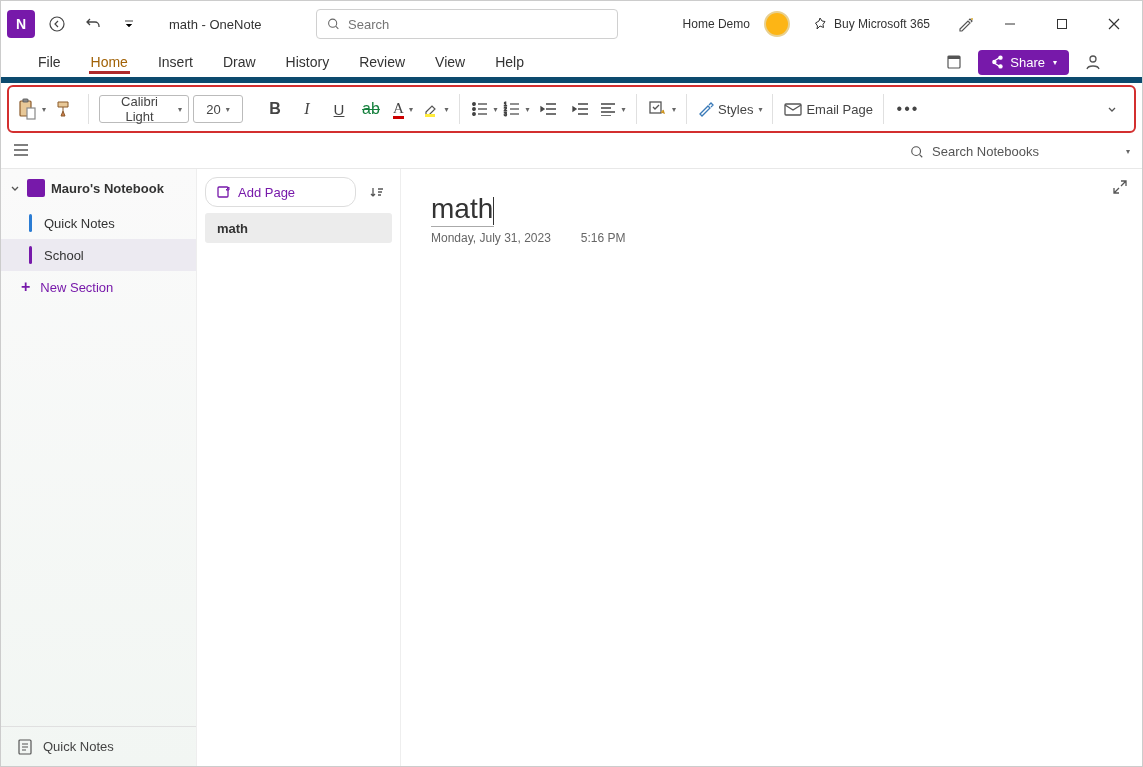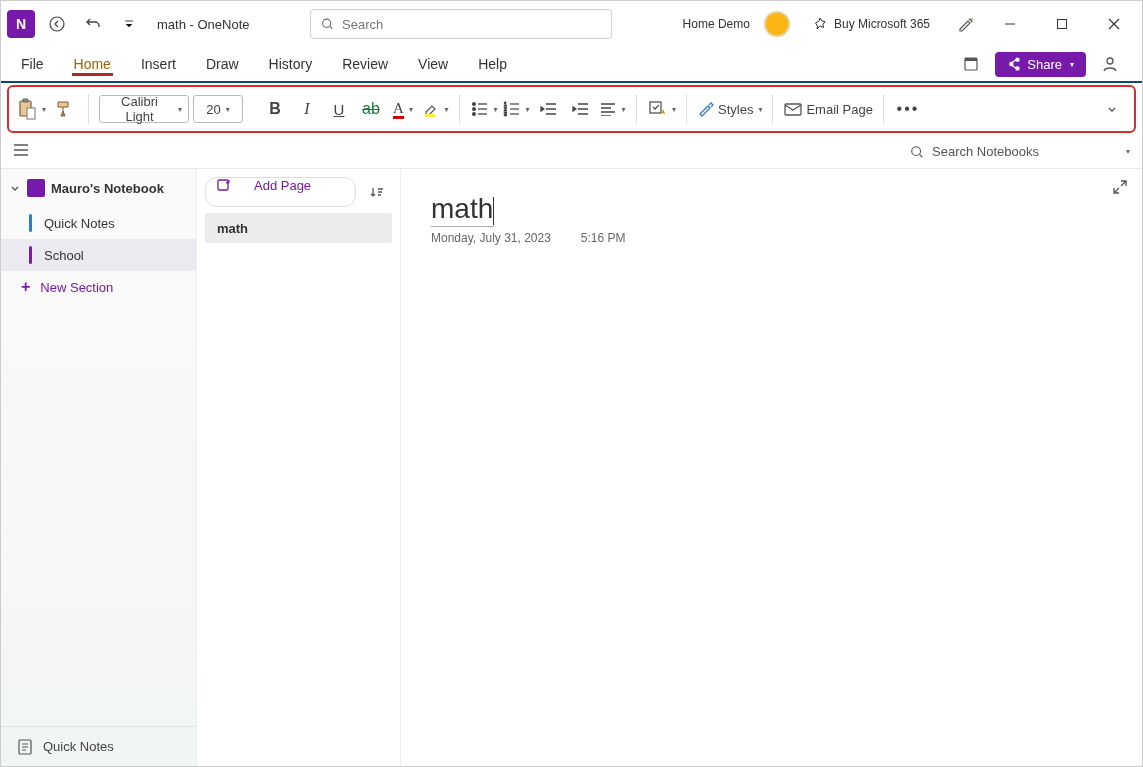--- a/index.html
+++ b/index.html
@@ -1,27 +1,27 @@
 <!DOCTYPE html>
 <html><head>
 <meta charset="utf-8">
 <style>
 *{margin:0;padding:0;box-sizing:border-box;font-family:"Segoe UI",Arial,sans-serif}
 body{background:#fff;width:1143px;height:767px;overflow:hidden;border:1px solid #ccc;display:flex;flex-direction:column}
 .titlebar{height:46px;display:flex;align-items:center;padding:0 6px;gap:8px;background:#fff}
 .app-icon{width:28px;height:28px;background:#7719AA;border-radius:4px;display:flex;align-items:center;justify-content:center;color:#fff;font-weight:bold;font-size:14px}
 .tb-btn{width:28px;height:28px;display:flex;align-items:center;justify-content:center;color:#444;border:none;background:none;cursor:pointer}
-.doc-title{font-size:13px;color:#333;margin-left:6px}
+.doc-title{font-size:13px;color:#333;margin-left:18px}
 .searchbox{flex:0 0 302px;height:30px;border:1px solid #d0d0d0;border-radius:4px;display:flex;align-items:center;padding:0 10px;margin:0 auto;gap:8px;color:#666;background:#fff}
 .searchbox input{border:none;outline:none;font-size:13px;width:100%;color:#666}
 .user-label{font-size:12px;color:#333;margin-left:10px}
 .avatar{width:26px;height:26px;border-radius:50%;background:#FDB515;border:2px solid #e8d090;margin:0 6px}
 .buy365{display:flex;align-items:center;gap:6px;font-size:12px;color:#333;padding:4px 8px;cursor:pointer}
 .win-btn{width:44px;height:30px;display:flex;align-items:center;justify-content:center;color:#333;cursor:pointer;background:none;border:none}
-.menubar{height:36px;display:flex;align-items:center;padding:0 18px;gap:26px;font-size:14px;color:#333;border-bottom:2px solid #0c4a6e}
+.menubar{height:36px;display:flex;align-items:center;padding:0 35px;gap:26px;font-size:14px;color:#333;border-bottom:6px solid #0c4a6e}
 .menubar .mi{cursor:pointer;padding:4px 2px}
 .menubar .mi.active{color:#a16207;border-bottom:3px solid #b02a2a;font-weight:400;padding-bottom:1px}
 .menubar-right{margin-left:auto;display:flex;align-items:center;gap:10px}
 .share-btn{background:#7719AA;color:#fff;border:none;border-radius:4px;padding:5px 12px;font-size:13px;display:flex;align-items:center;gap:6px;cursor:pointer}
 .ribbon-wrap{border:2px solid #d32f2f;margin:2px 6px;border-radius:6px;padding:6px 8px;display:flex;align-items:center;gap:4px;height:48px}
 .rb{border:none;background:none;display:flex;align-items:center;justify-content:center;min-width:28px;height:32px;cursor:pointer;color:#444;font-size:13px;gap:3px}
 .rb.sel{border:1px solid #bbb;border-radius:3px;padding:3px 6px;height:28px}
 .rb svg{pointer-events:none}
 .divider{width:1px;height:30px;background:#e0e0e0;margin:0 6px}
 .drop-caret{font-size:8px;color:#666;margin-left:2px}
@@ -33,21 +33,21 @@
 .sidebar{width:196px;background:linear-gradient(180deg,#fafafa 0%,#f2f6f3 100%);display:flex;flex-direction:column;border-right:1px solid #eee}
 .nb-header{height:38px;display:flex;align-items:center;padding:0 8px;gap:6px;font-size:13px;font-weight:600;color:#333}
 .nb-icon{width:18px;height:18px;background:#7719AA;border-radius:2px}
 .section{height:32px;display:flex;align-items:center;padding-left:28px;gap:12px;font-size:13px;color:#333;cursor:pointer}
 .section .bar{width:3px;height:18px;border-radius:2px}
 .section.sel{background:#eceaf1}
 .new-sec{height:32px;display:flex;align-items:center;padding-left:20px;gap:10px;font-size:13px;color:#7719AA;cursor:pointer}
 .sb-footer{margin-top:auto;height:40px;display:flex;align-items:center;padding-left:16px;gap:10px;font-size:13px;color:#444;border-top:1px solid #e0e0e0;cursor:pointer}
 .pagelist{width:204px;border-right:1px solid #eee;padding:8px;display:flex;flex-direction:column;gap:6px}
 .addpage-row{display:flex;align-items:center;gap:6px}
-.addpage{flex:1;height:30px;border:1px solid #ddd;border-radius:12px;display:flex;align-items:flex-start;padding:0 10px;gap:24px;color:#7719AA;font-size:13px;cursor:pointer}
+.addpage{flex:1;height:30px;border:1px solid #ddd;border-radius:12px;display:flex;align-items:center;padding:0 10px;gap:8px;color:#7719AA;font-size:13px;cursor:pointer}
 .sort-btn{width:30px;height:30px;display:flex;align-items:center;justify-content:center;cursor:pointer;color:#555}
 .page-item{height:30px;display:flex;align-items:center;padding:0 12px;font-size:13px;color:#333;border-radius:3px;cursor:pointer}
 .page-item.sel{background:#ececec;font-weight:600}
 .canvas{flex:1;padding:24px 30px;position:relative}
 .expand-btn{position:absolute;top:10px;right:14px;cursor:pointer;color:#555}
 .page-title-edit{font-size:28px;font-family:"Calibri Light",sans-serif;color:#333;border:none;outline:none;border-bottom:1px solid #aaa;width:280px;padding-bottom:2px}
 .cursor-line{display:inline-block;width:1px;height:28px;background:#333;vertical-align:middle}
 .page-date{font-size:12px;color:#666;margin-top:6px;display:flex;gap:30px}
 </style>
 </head>

